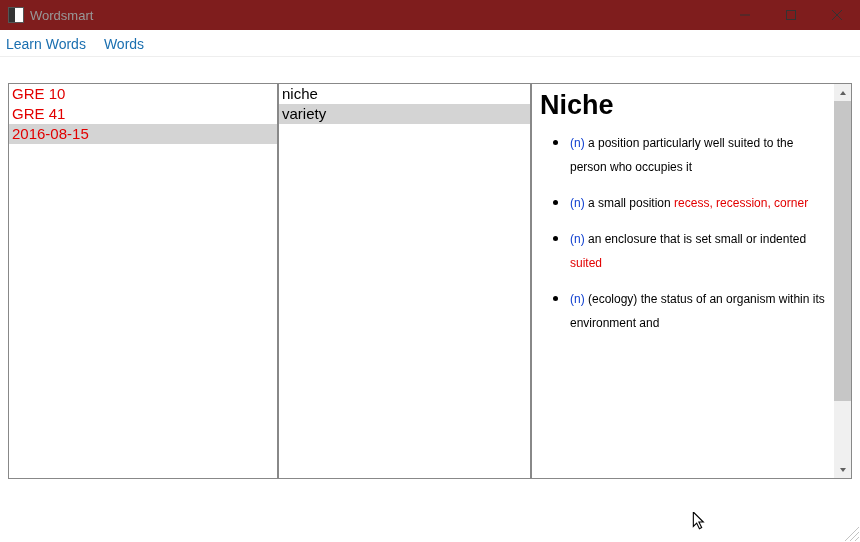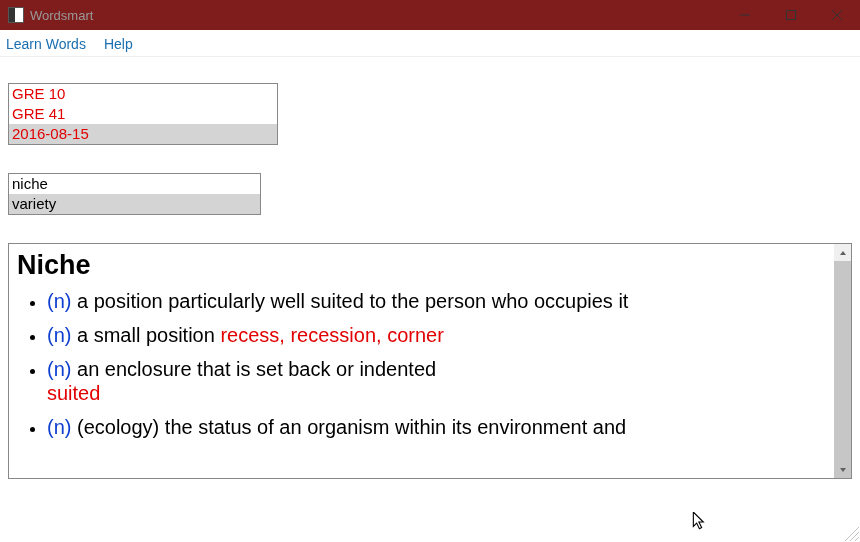--- a/index.html
+++ b/index.html
@@ -52,23 +52,22 @@
     color: #1a6fb0;
     gap: 14px;
     border-bottom: 1px solid #eee;
   }
   .menubar .menu-item { padding: 2px 2px; cursor: default; }
   .workspace-wrap {
     padding: 26px 8px 12px 8px;
   }
   .workspace {
     display: flex;
-    gap: 28px;
+    gap: 0;
     height: 396px;
-    flex-direction: column;
   }
   .panel {
     border: 1px solid #888;
     background: #fff;
     overflow: hidden;
   }
   .panel-left { width: 270px; }
   .panel-mid  { width: 253px; }
   .panel-right { flex: 1; position: relative; }
 
@@ -101,21 +100,21 @@
   .def-summary {
     font-size: 16px;
     line-height: 24px;
     margin-bottom: 10px;
   }
   ul.defs {
     margin: 0; padding: 0 0 0 30px;
     list-style: disc;
   }
   ul.defs li {
-    font-size: 20px;
+    font-size: 12px;
     line-height: 24px;
     margin-bottom: 10px;
   }
   ul.defs li::marker { font-size: 18px; color:#000; }
   .pos { color: #1040d0; }
   .also { color: #e20000; }
 
   
   .scrollbar {
     position: absolute;
@@ -172,21 +171,21 @@
   </div>
   <div class="winbtn">
     <svg width="10" height="10" viewBox="0 0 10 10">
         <path d="M0 0 L10 10 M10 0 L0 10" stroke="#333" stroke-width="1"></path>
       </svg>
   </div>
 </div>
 
 <div class="menubar">
   <span class="menu-item">Learn Words</span>
-  <span class="menu-item">Help</span>
+  <span class="menu-item">Words</span>
 </div>
 
 <div class="workspace-wrap">
   <div class="workspace">
 
     <div class="panel panel-left">
       <div class="list">
         <div class="row red">GRE 10</div>
         <div class="row red">GRE 41</div>
         <div class="row red selected">2016-08-15</div>
@@ -208,21 +207,21 @@
             <span class="pos">(n)</span>
             <span>a position particularly well suited to the person who occupies it</span>
           </li>
           <li>
             <span class="pos">(n)</span>
             <span>a small position</span>
             <span class="also">recess, recession, corner</span>
           </li>
           <li>
             <span class="pos">(n)</span>
-            <span>an enclosure that is set back or indented</span><br>
+            <span>an enclosure that is set small or indented</span><br>
             <span class="also">suited</span>
           </li>
           <li>
             <span class="pos">(n)</span>
             <span>(ecology) the status of an organism within its environment and</span>
           </li>
         </ul>
       </div>
       <div class="scrollbar">
         <div class="arrow up">

